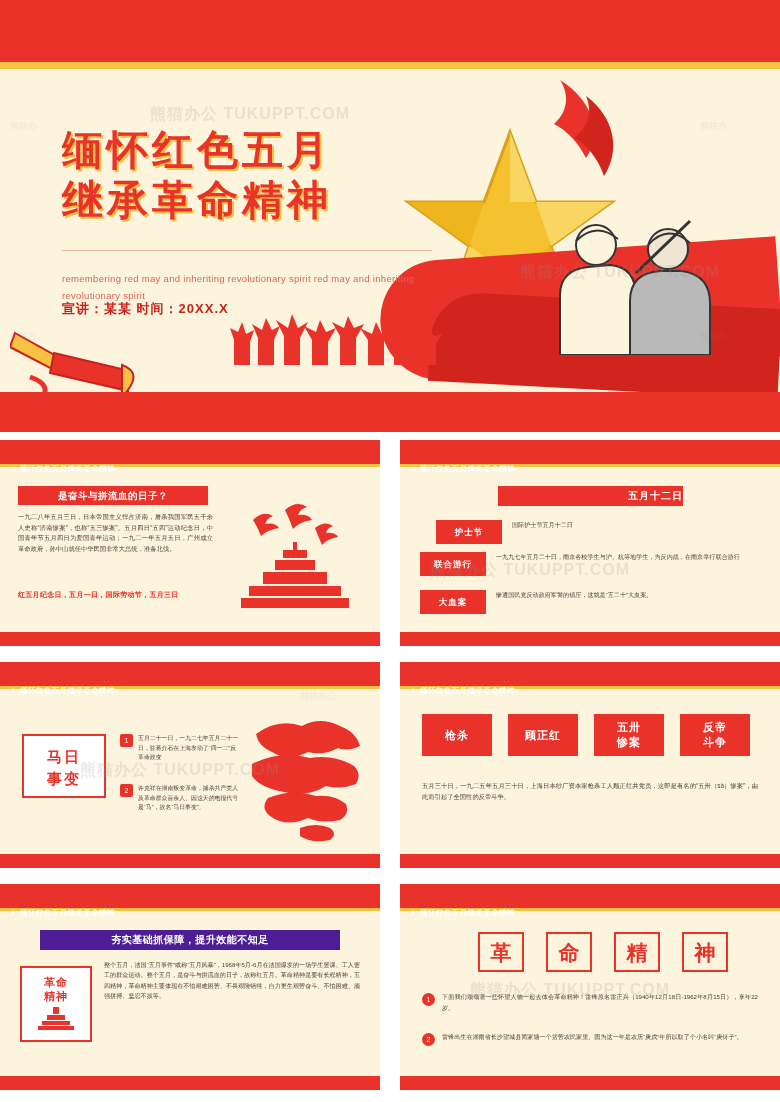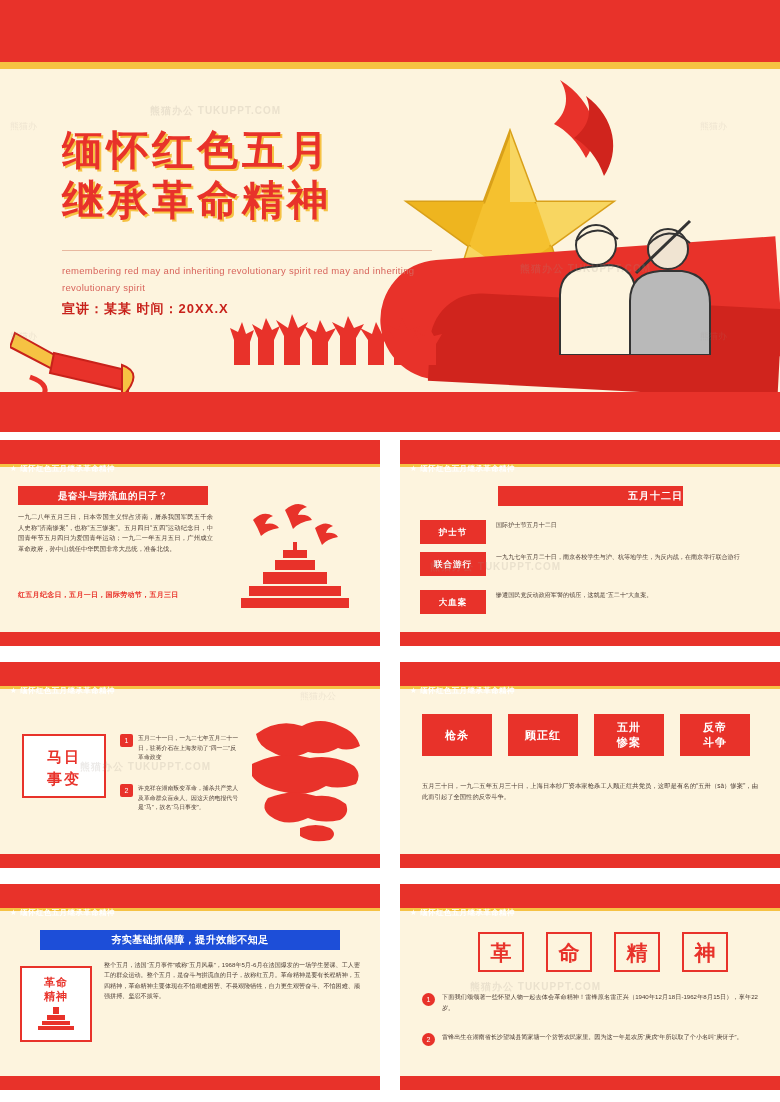--- a/index.html
+++ b/index.html
@@ -22,21 +22,21 @@
   .cover-bottom{position:absolute;left:0;bottom:0;width:780px;height:40px;background:#e8322a;}
 
   .cover-title{
     position:absolute;left:62px;top:125px;width:420px;
     color:#e8322a;font-size:41px;font-weight:bold;letter-spacing:4px;
     line-height:50px;
     text-shadow:2px 2px 0 #f6c243;
   }
   .cover-rule{position:absolute;left:62px;top:250px;width:370px;height:1px;background:#e8b9a0;}
   .cover-sub{
-    position:absolute;left:62px;top:262px;width:380px;
+    position:absolute;left:62px;top:270px;width:380px;
     color:#d8655c;font-size:9.5px;line-height:17px;letter-spacing:.3px;
   }
   .cover-meta{
     position:absolute;left:62px;top:300px;
     color:#c8221b;font-size:13px;font-weight:bold;letter-spacing:1px;
   }
 
   
   .star-wrap{position:absolute;right:90px;top:72px;width:300px;height:300px;}
   .ribbon{
@@ -121,21 +121,21 @@
     color:#fff;font-size:11px;font-weight:bold;text-align:center;letter-spacing:1px;
     display:flex;align-items:center;justify-content:center;line-height:15px;
   }
   .s4-body{
     position:absolute;left:22px;top:118px;width:336px;
     font-size:6.3px;line-height:11px;color:#4a3b33;text-align:justify;
   }
 
   
   .s5-title{
-    position:absolute;left:40px;top:46px;width:300px;height:20px;background:#1d4ed8;
+    position:absolute;left:40px;top:46px;width:300px;height:20px;background:#4c1d95;
     color:#fff;font-size:10px;font-weight:bold;text-align:center;line-height:20px;letter-spacing:.5px;
   }
   .s5-badge{
     position:absolute;left:20px;top:82px;width:72px;height:76px;background:#fff;
     border:2px solid #e8322a;text-align:center;box-sizing:border-box;padding-top:7px;
   }
   .s5-badge .t{color:#e8322a;font-size:11px;font-weight:bold;line-height:14px;letter-spacing:1px;}
   .s5-body{
     position:absolute;left:104px;top:76px;width:256px;
     font-size:6.1px;line-height:10.4px;color:#4a3b33;text-align:justify;
@@ -149,21 +149,21 @@
   }
   .s6-item{position:absolute;left:22px;width:336px;}
   .s6-num{
     position:absolute;left:0;top:1px;width:13px;height:13px;background:#e8322a;border-radius:50%;
     color:#fff;font-size:7px;text-align:center;line-height:13px;
   }
   .s6-txt{position:absolute;left:20px;top:0;width:316px;font-size:6.1px;line-height:10.5px;color:#4a3b33;text-align:justify;}
 
   
   .wm{
-    position:absolute;color:rgba(160,150,140,.20);font-size:10px;font-weight:bold;
+    position:absolute;color:rgba(160,150,140,.20);font-size:16px;font-weight:bold;
     white-space:nowrap;pointer-events:none;letter-spacing:1px;
   }
   .wm2{
     position:absolute;color:rgba(160,150,140,.16);font-size:9px;white-space:nowrap;
     pointer-events:none;
   }
 </style>
 </head>
 <body>
 
@@ -252,21 +252,21 @@
       </svg>
       <div class="botbar"></div>
     </div>
 
     <div class="slide" id="s2">
       <div class="topbar"></div>
       <div class="goldbar"></div>
       <div class="crumb"><span class="star">★</span><span>缅怀红色五月继承革命精神</span></div>
       <div class="s2-title">五月十二日</div>
 
-      <div class="s2-row" style="top:80px;">
+      <div class="s2-row" style="top:80px;margin-left:16px;">
         <div class="s2-tag">护士节</div>
         <div class="s2-txt">国际护士节五月十二日</div>
       </div>
       <div class="s2-row" style="top:112px;">
         <div class="s2-tag">联合游行</div>
         <div class="s2-txt">一九九七年五月二十日，南京各校学生与沪、杭等地学生，为反内战，在南京举行联合游行</div>
       </div>
       <div class="s2-row" style="top:150px;">
         <div class="s2-tag">大血案</div>
         <div class="s2-txt">惨遭国民党反动政府军警的镇压，这就是“五二十”大血案。</div>

